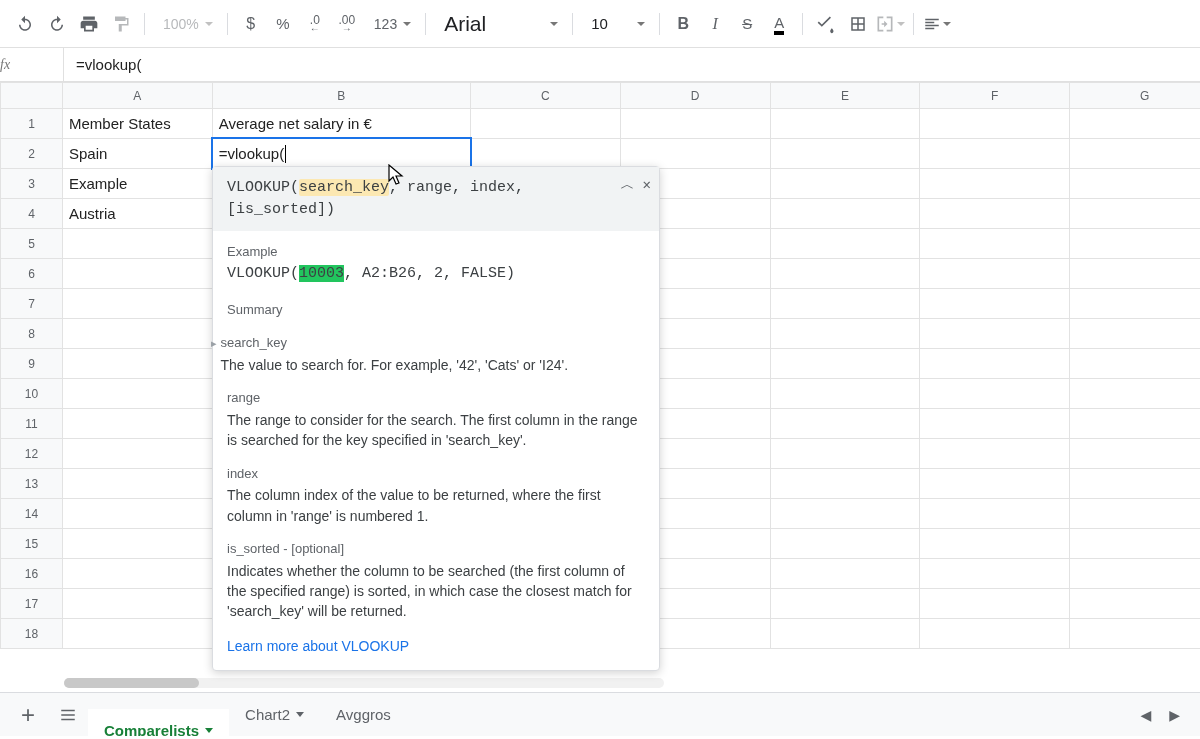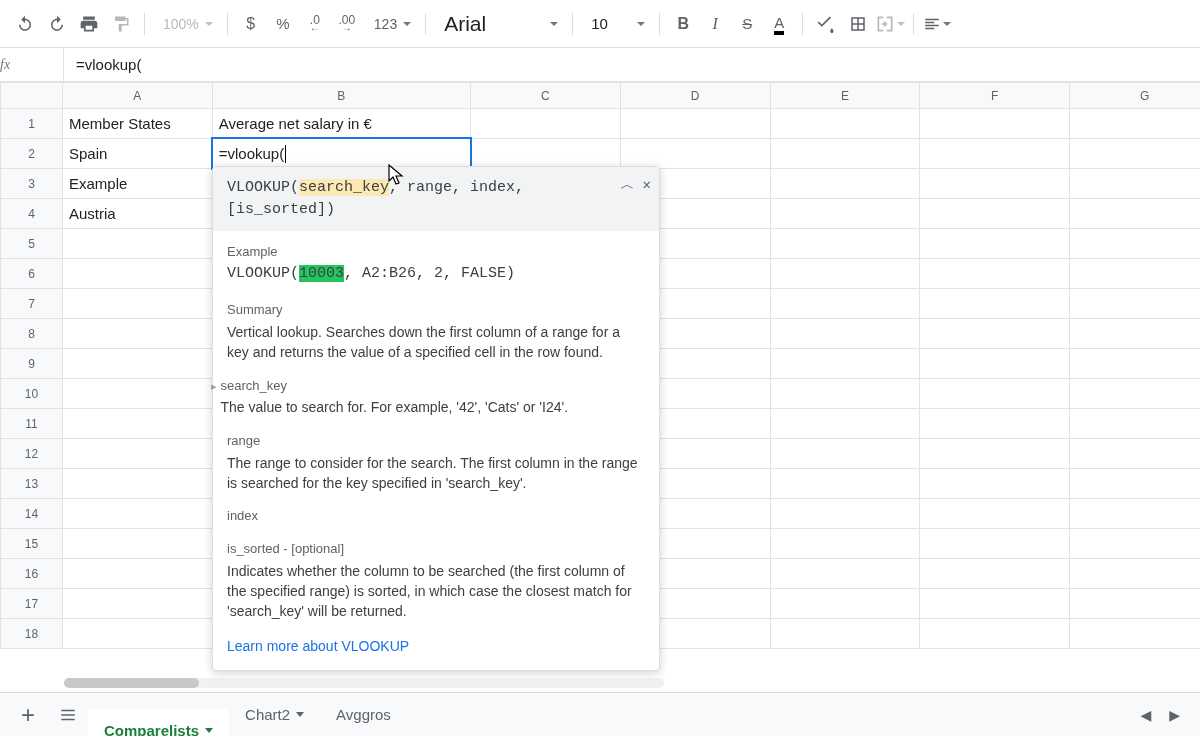--- a/index.html
+++ b/index.html
@@ -599,34 +599,34 @@
         <span>︿</span>
         <span>✕</span>
       </div>
     </div>
     <div class="body">
       <div class="lbl">Example</div>
       <div class="example-code">
         <span>VLOOKUP(</span><span class="hl" style="background:#22c55e">10003</span><span>, A2:B26, 2, FALSE)</span>
       </div>
       <div class="lbl" style="margin-top:16px">Summary</div>
-      <div class="param-desc">Vertical lookup. Searches down the first column of a range for a key and returns the value of a specified cell in the row found.</div>
 
       <div style="display:flex;align-items:flex-start;margin-top:14px">
         <span style="margin-left:-16px;margin-right:4px;color:#9aa0a6;font-size:11px;padding-top:2px">▸</span>
         <div style="flex:1">
           <div class="param-title" style="margin-top:0">search_key</div>
           <div class="param-desc">The value to search for. For example, '42', 'Cats' or 'I24'.</div>
         </div>
       </div>
 
       <div class="param-title">range</div>
       <div class="param-desc">The range to consider for the search. The first column in the range is searched for the key specified in 'search_key'.</div>
 
       <div class="param-title">index</div>
+      <div class="param-desc">The column index of the value to be returned, where the first column in 'range' is numbered 1.</div>
 
       <div class="param-title">is_sorted - [optional]</div>
       <div class="param-desc">Indicates whether the column to be searched (the first column of the specified range) is sorted, in which case the closest match for 'search_key' will be returned.</div>
 
       <a href="#" class="learn">Learn more about VLOOKUP</a>
     </div>
   </div>
 
   <svg class="cursor-arrow" width="18" height="22" viewBox="0 0 18 22">
     <path d="M1 1l0 16 4-4 3 7 3-1-3-7 6 0z" fill="#fff" stroke="#000" stroke-width="1.2"></path>

